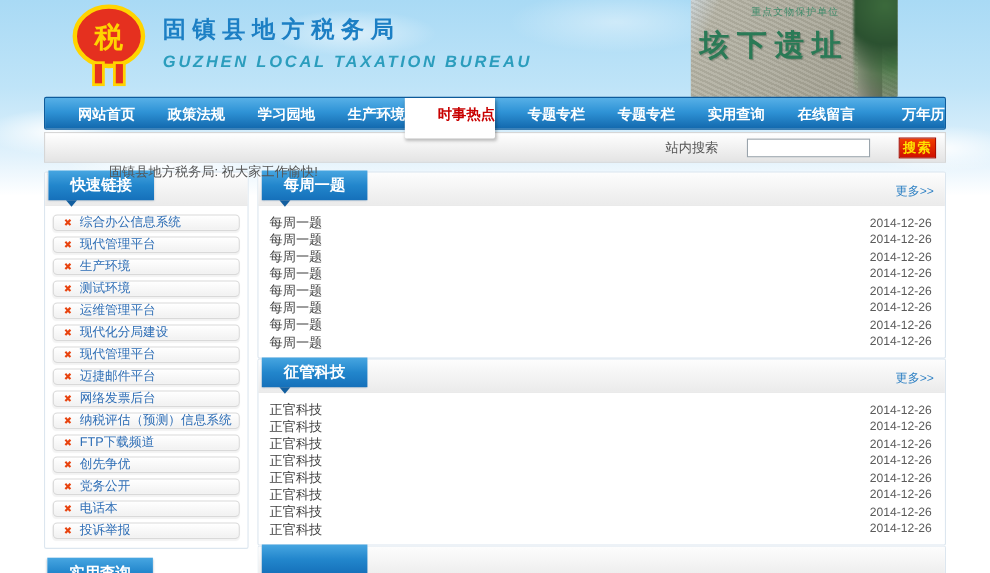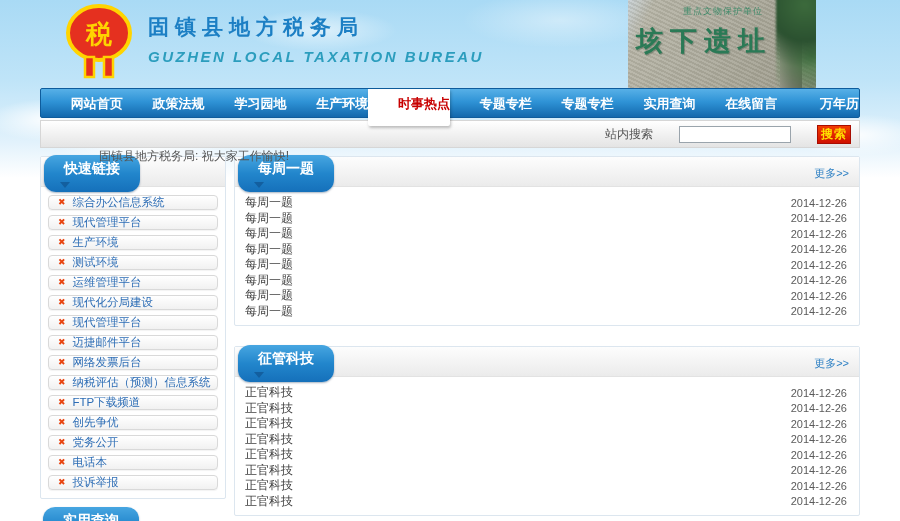--- a/index.html
+++ b/index.html
@@ -86,24 +86,24 @@
     width:34px; height:19px; border:1px solid #a80c00; cursor:pointer;
     background: linear-gradient(#f23d00, #d01000); color:#ffe100;
     font-size:12px; font-weight:bold; line-height:17px; text-align:center; letter-spacing:1px;
   }
 
   
   .content { position:relative; z-index:4; margin:8px 40px 0; display:flex; gap:8px; align-items:flex-start; }
   .panel { background:#fff; border:1px solid #dce6ef; border-radius:2px; }
   .head-strip { position:relative; height:30px; background:linear-gradient(#fdfdfd,#ebebeb); border-bottom:1px solid #e2e2e2; }
   .blue-tab {
-    position:absolute; left:3px; top:-2px; min-width:96px; height:37px; padding:0 14px;
+    position:absolute; left:3px; top:-2px; min-width:96px; height:27px; padding:0 14px;
     line-height:27px; text-align:center; color:#fff; font-size:14px; font-weight:bold;
     background: linear-gradient(#47a6e1 0%, #2286cc 50%, #1570ba 100%);
-    border-radius:12px; box-shadow:0 1px 2px rgba(0,40,80,.35); white-space:nowrap;
+    border-radius:0; box-shadow:0 1px 2px rgba(0,40,80,.35); white-space:nowrap;
   }
   .blue-tab::after {
     content:""; position:absolute; left:16px; top:27px;
     border:5px solid transparent; border-top:6px solid #135f9f; border-bottom:0;
   }
   .more-link { position:absolute; right:10px; top:9px; font-size:11px; color:#2f81c4; cursor:pointer; white-space:nowrap; }
 
   
   .sidebar { width:186px; flex:none; }
   .side-items { padding:8px 7px 3px; }
@@ -113,21 +113,21 @@
     background: linear-gradient(#ffffff, #f1f1f1);
     box-shadow:0 1px 1px rgba(0,0,0,.05); cursor:pointer;
   }
   .pill-icon { font-size:9px; color:#e8430f; margin:0 7px 0 9px; line-height:1; }
   .pill-label { font-size:11.5px; color:#2d6db5; line-height:1; white-space:nowrap; }
   .side-footer-tab { position:relative; display:inline-block; margin:8px 0 0 3px; }
   .side-footer-tab .blue-tab { position:relative; left:0; top:0; display:inline-block; }
 
   
   .main { flex:1; min-width:0; }
-  .section { margin-bottom:20px; }
+  .section { margin-bottom:0; }
   .sec-rows { padding:8px 12px 6px 10px; }
   .row { display:flex; justify-content:space-between; align-items:center; height:15.5px; }
   .row-title { font-size:12px; color:#3f3f3f; cursor:pointer; white-space:nowrap; }
   .row-date { font-size:11px; color:#5a5a5a; white-space:nowrap; }
   .section-cut { margin-bottom:0; border-bottom:none; }
 </style>
 </head>
 <body>
 
 <div class="page">

